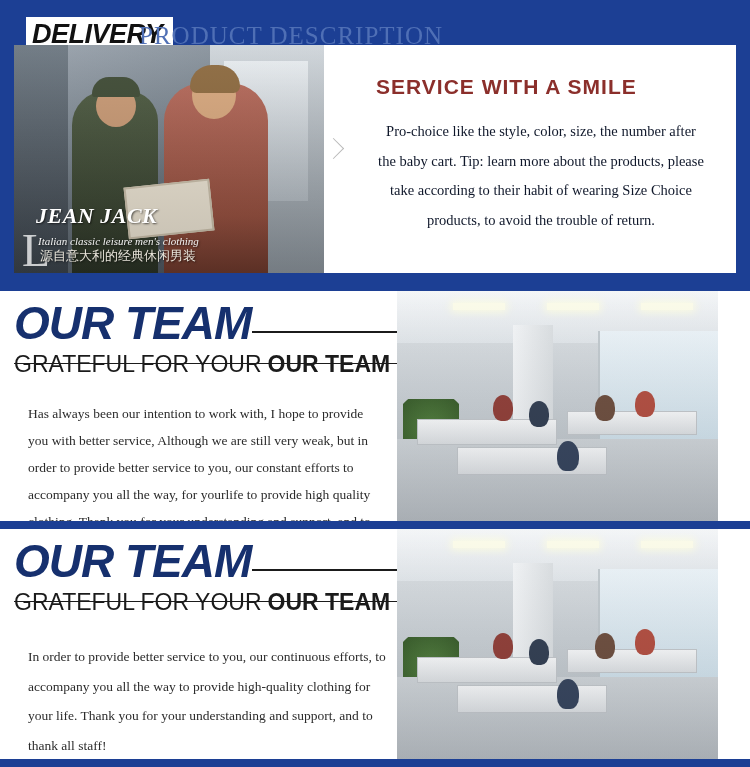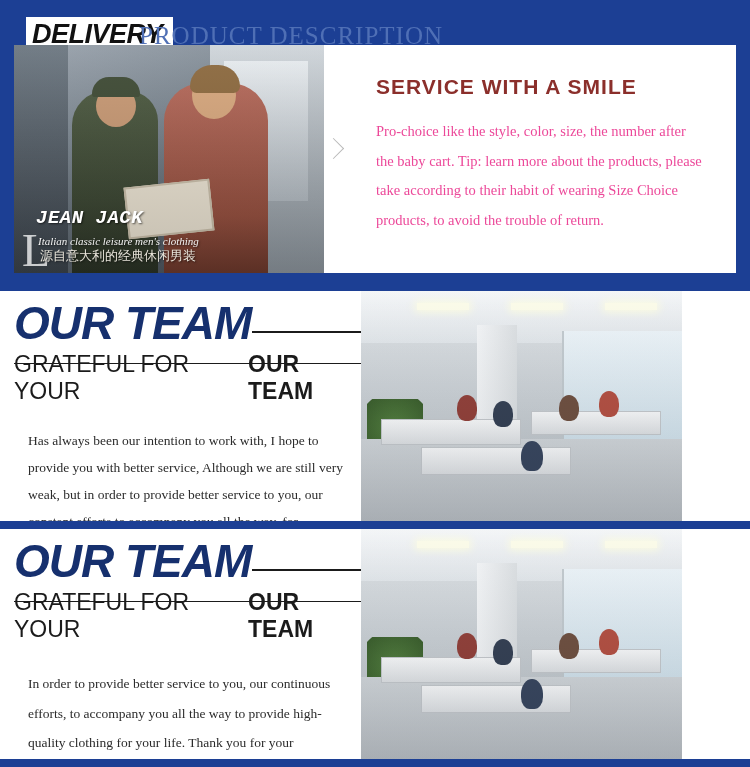--- a/index.html
+++ b/index.html
@@ -104,22 +104,22 @@
   .ph-box {
     position: absolute; left: 112px; top: 138px; width: 86px; height: 52px;
     background: #efe7d6; border: 2px solid #cdc2ad; transform: rotate(-6deg);
   }
   .ph-shade {
     position: absolute; inset: 0;
     background: linear-gradient(180deg, rgba(255,255,255,.05) 0%, rgba(0,0,0,.18) 100%);
   }
   .ph-brand {
     position: absolute; left: 22px; bottom: 44px;
-    color: #ffffff; font-family: Liberation Mono, monospace;
-    font-weight: bold; font-style: italic; font-size: 19px;
+    color: #ffffff; font-family: Liberation Serif, serif;
+    font-weight: bold; font-style: italic; font-size: 22px;
     text-shadow: 1px 1px 2px rgba(0,0,0,.6);
     letter-spacing: .5px;
   }
   .ph-tagline {
     position: absolute; left: 24px; bottom: 26px;
     color: #f2f2f2; font-family: "Liberation Serif", serif;
     font-style: italic; font-size: 11px;
     text-shadow: 1px 1px 2px rgba(0,0,0,.6);
   }
   .ph-tagline-cn {
@@ -159,44 +159,45 @@
   }
   .service-heading {
     color: #8b2f2b;
     font-family: "Liberation Sans", sans-serif;
     font-weight: bold;
     font-size: 21px;
     letter-spacing: 1px;
     margin-bottom: 18px;
   }
   .service-copy {
-    color: #ec4899;
+    color: #0f172a;
     font-family: "Liberation Serif", serif;
     font-size: 14.5px;
     line-height: 2.05;
     max-width: 330px;
+    text-align: center;
   }
 
   
   .team-section {
     position: relative;
     width: 750px;
     background: #ffffff;
   }
   .team-section .top-bar {
     height: 8px;
     background: #1c3f94;
     width: 750px;
   }
   .team-inner {
     display: flex;
     width: 750px;
   }
   .team-left {
-    width: 361px;
+    width: 397px;
     padding: 8px 0 0 14px;
     position: relative;
   }
   .team-title {
     color: #16306e;
     font-family: "Liberation Sans", sans-serif;
     font-weight: bold;
     font-style: italic;
     letter-spacing: -1px;
   }

